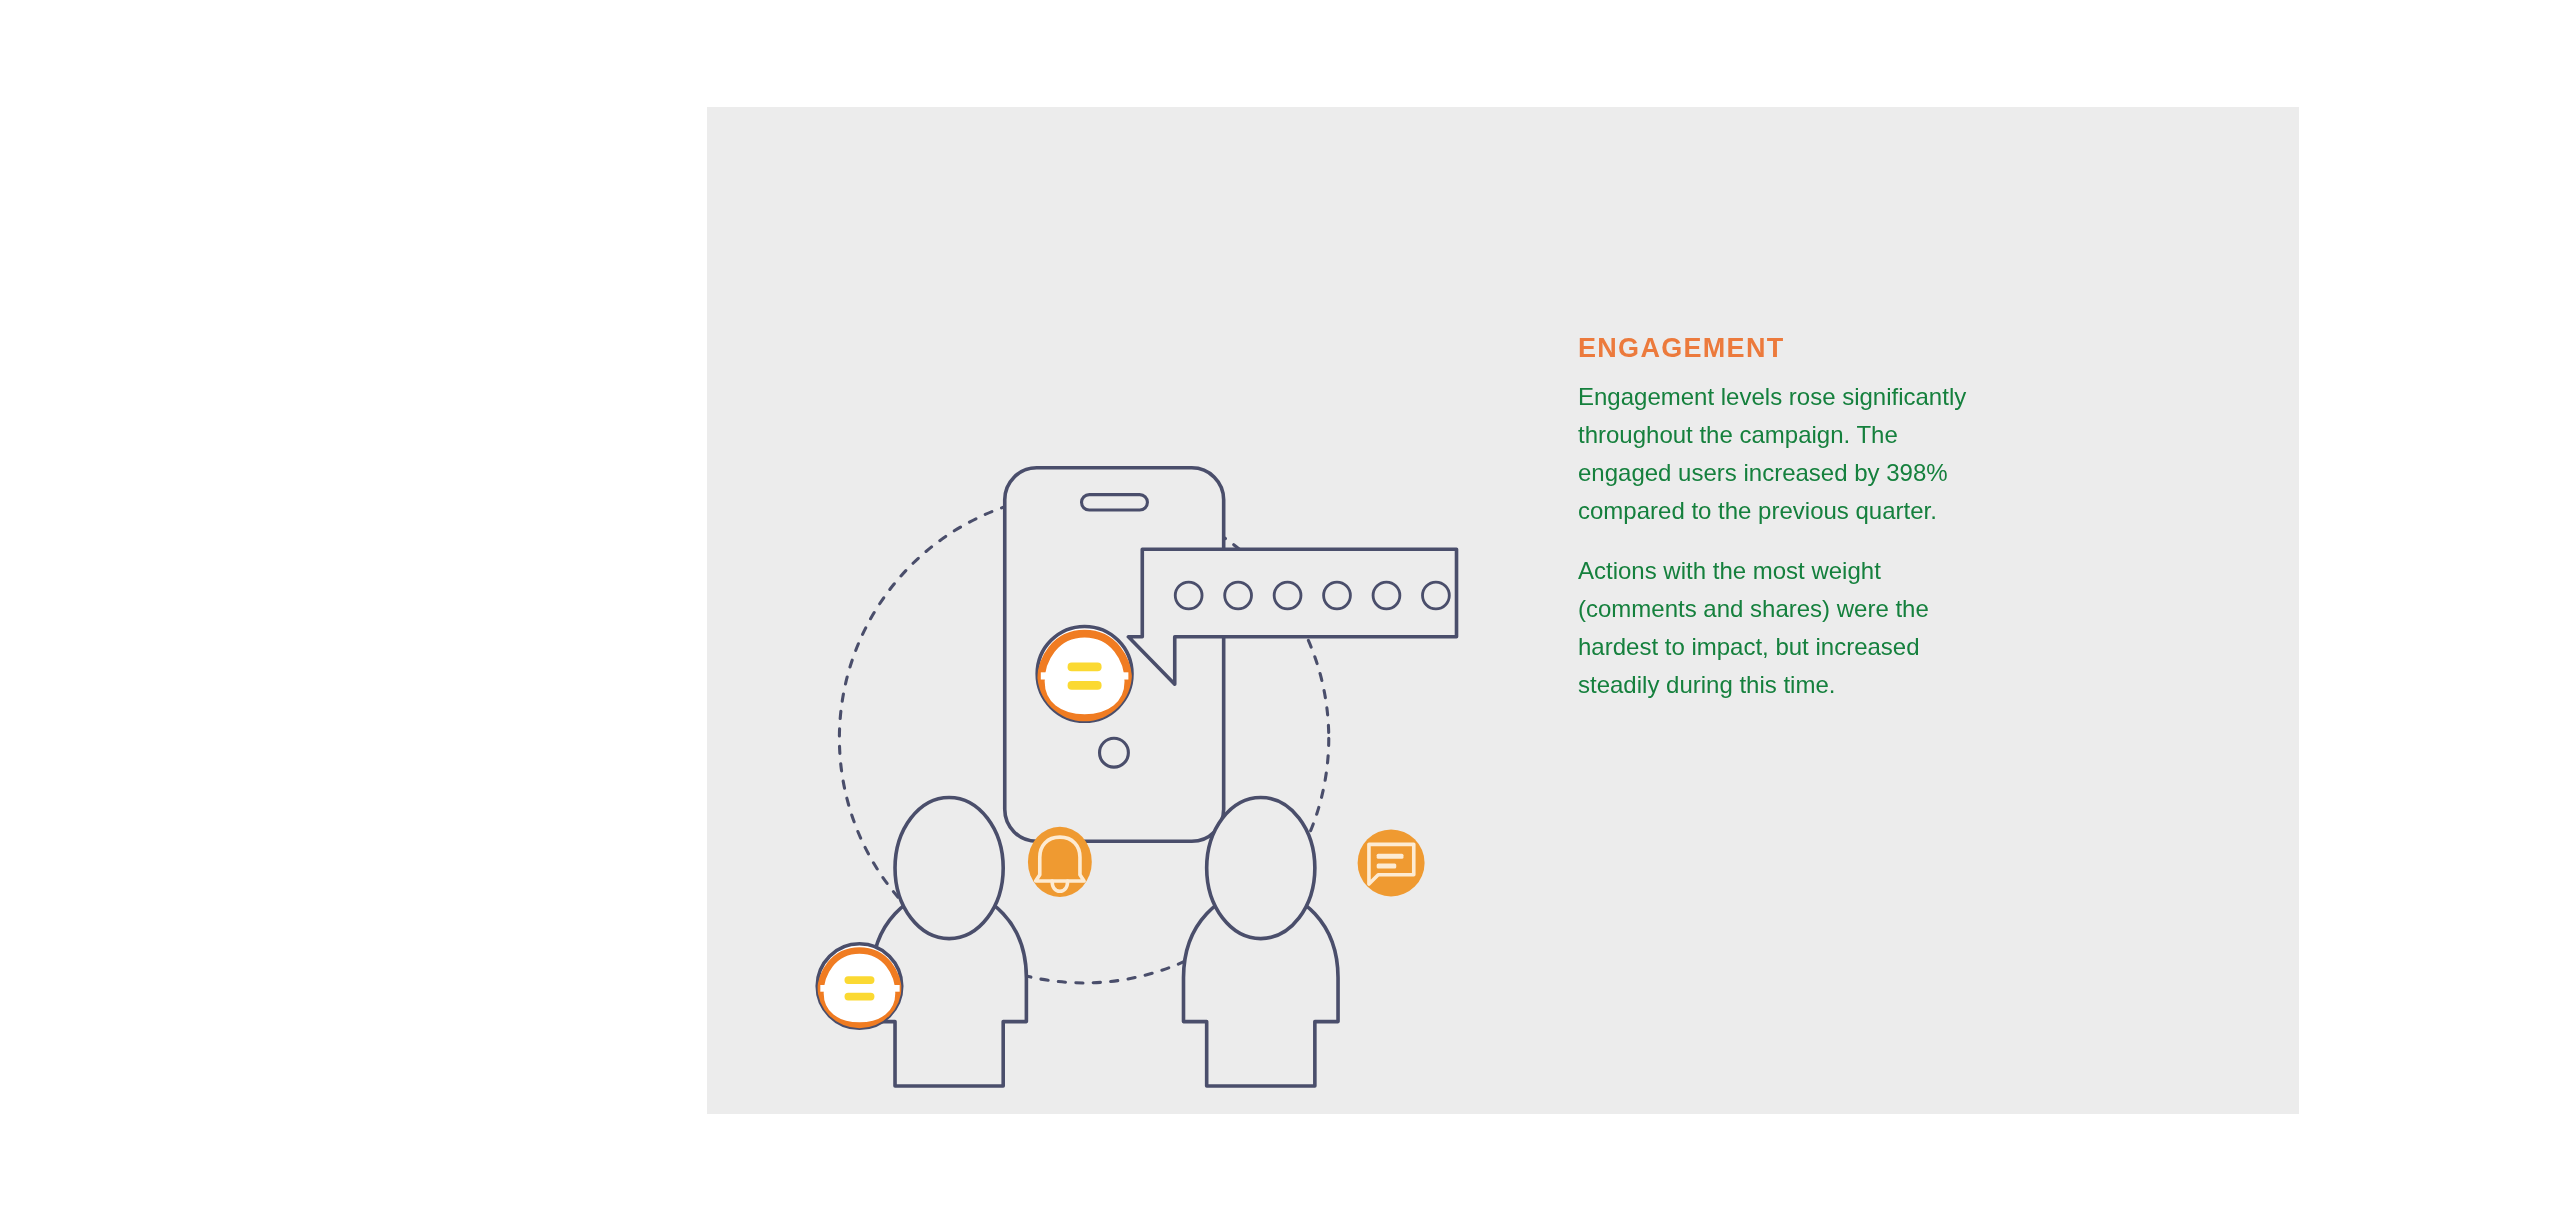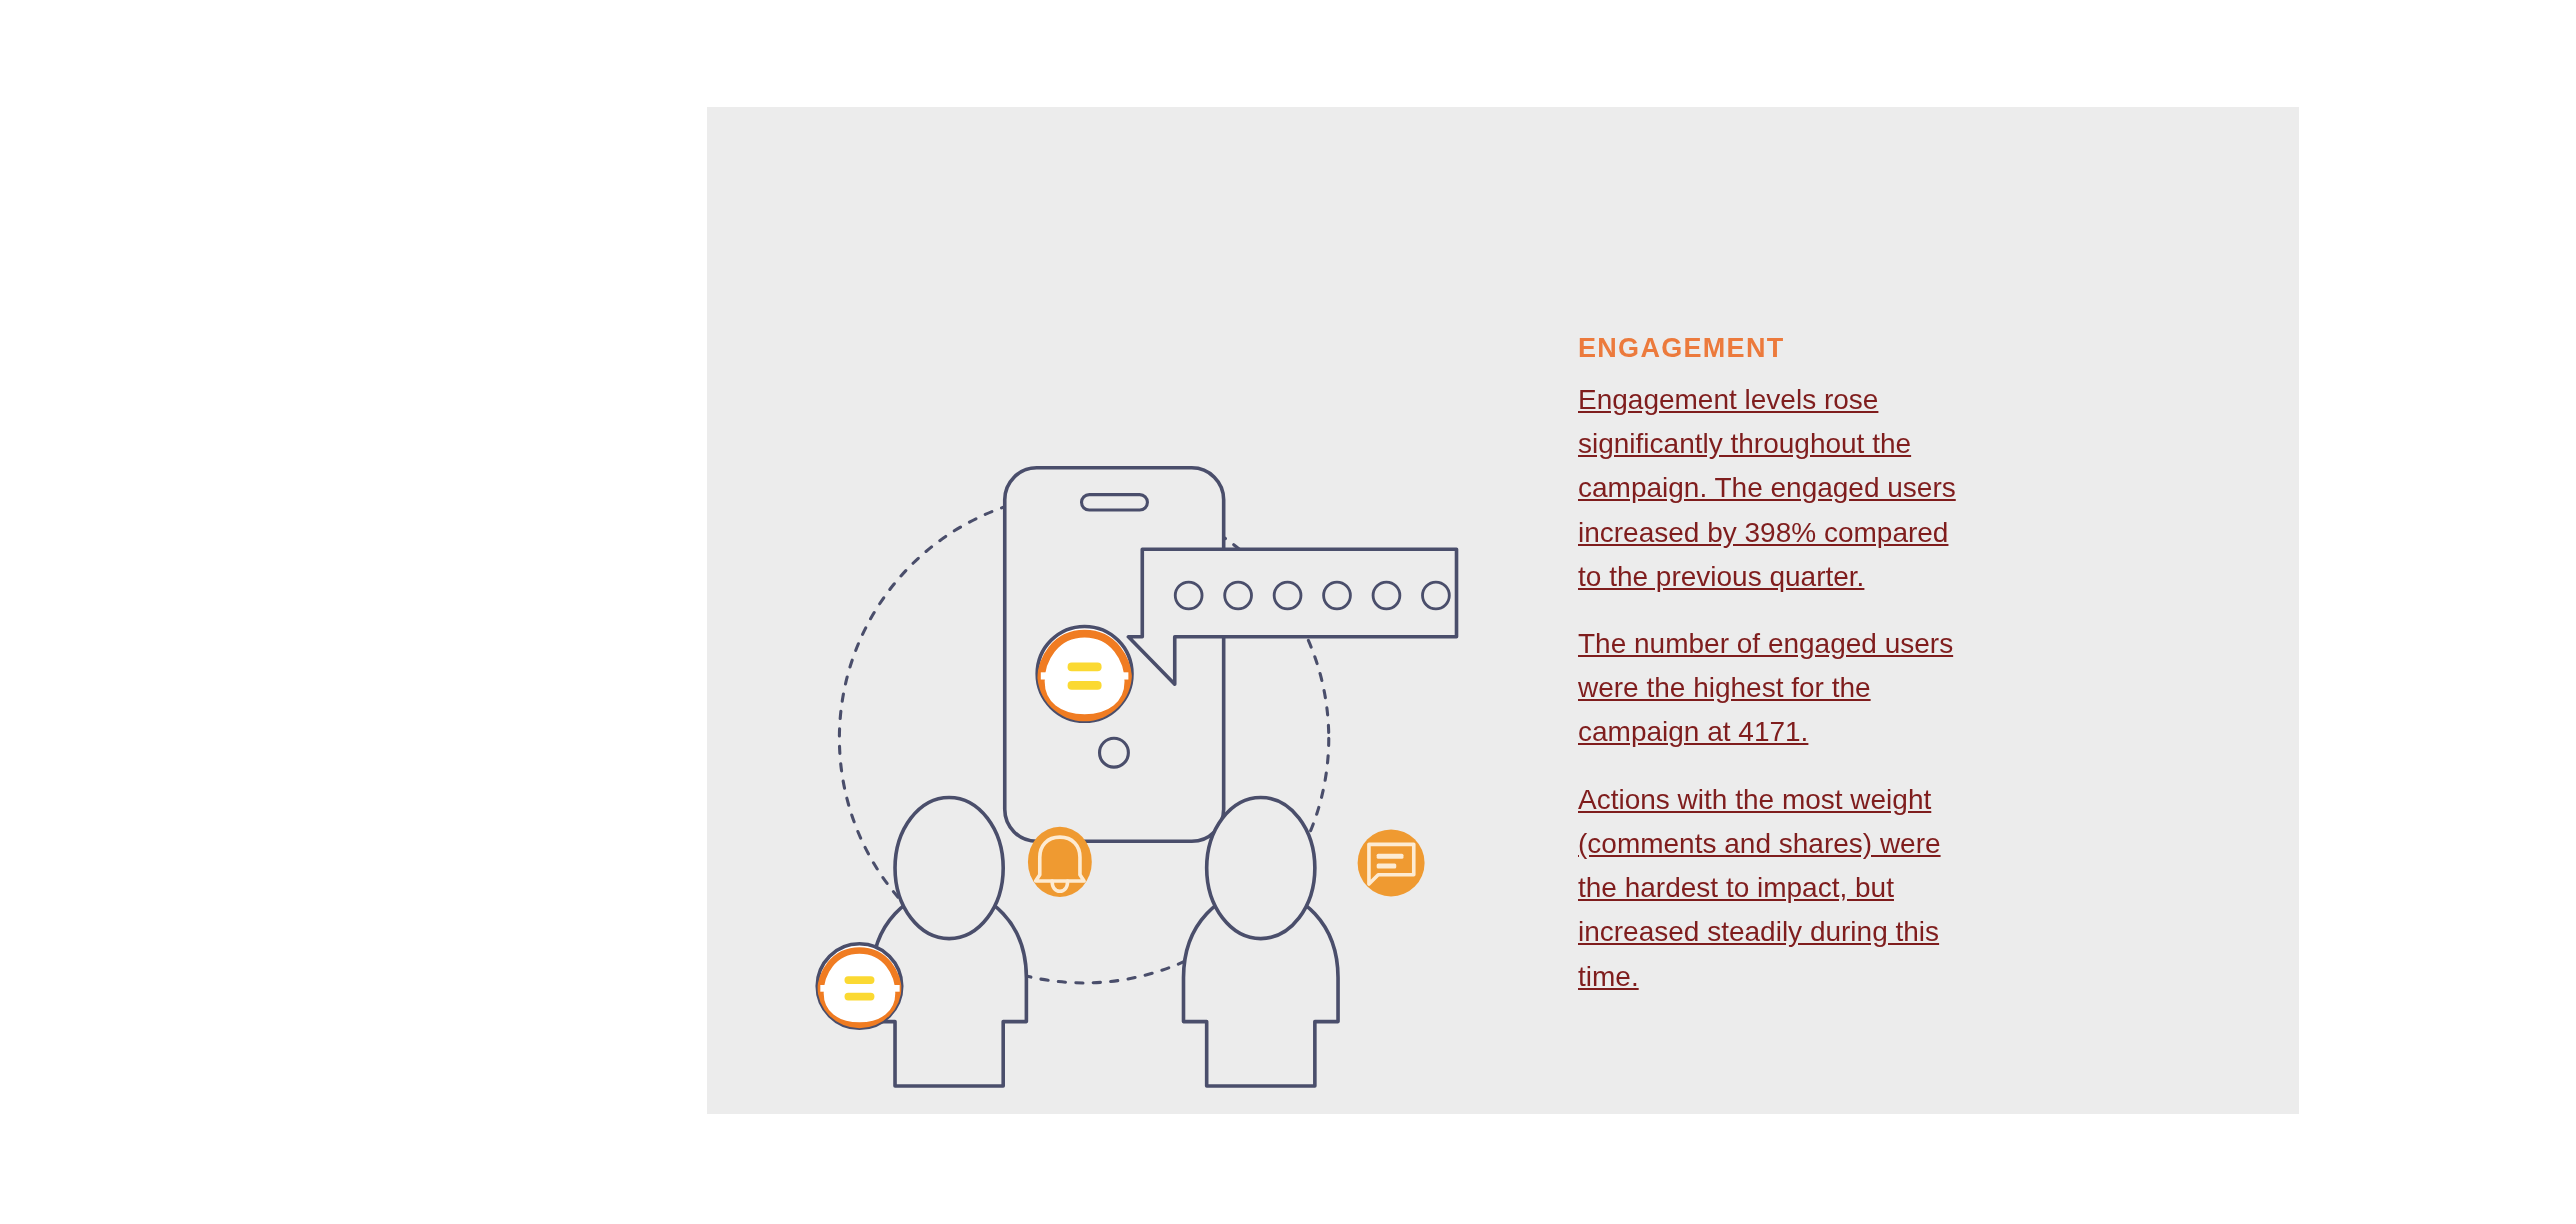--- a/index.html
+++ b/index.html
@@ -56,26 +56,25 @@
     color: #EC7A3C;
     font-size: 27px;
     font-weight: bold;
     letter-spacing: 1.3px;
     line-height: 1.05;
     margin: 0 0 15.5px 0;
     white-space: nowrap;
   }
 
   .para {
-    color: #7f1d1d;
-    font-size: 28px;
+    color: #15803d;
+    font-size: 24px;
     line-height: 1.58;
     margin: 0 0 23px 0;
     max-width: 392px;
-    text-decoration: underline;
   }
   .para:last-child { margin-bottom: 4px; }
 </style>
 </head>
 <body>
 
 <div id="slide">
 
   <div id="panel">
 
@@ -184,20 +183,19 @@
           </g>
         </g>
       </svg>
     </div>
 
     <div id="text-col">
       <h2 id="eyebrow">ENGAGEMENT</h2>
 
       <p class="para">Engagement levels rose significantly throughout the campaign. The engaged users increased by 398% compared to the previous quarter.</p>
 
-      <p class="para">The number of engaged users were the highest for the campaign at 4171.</p>
 
       <p class="para">Actions with the most weight (comments and shares) were the hardest to impact, but increased steadily during this time.</p>
     </div>
 
   </div>
 </div>
 
 
 </body></html>

